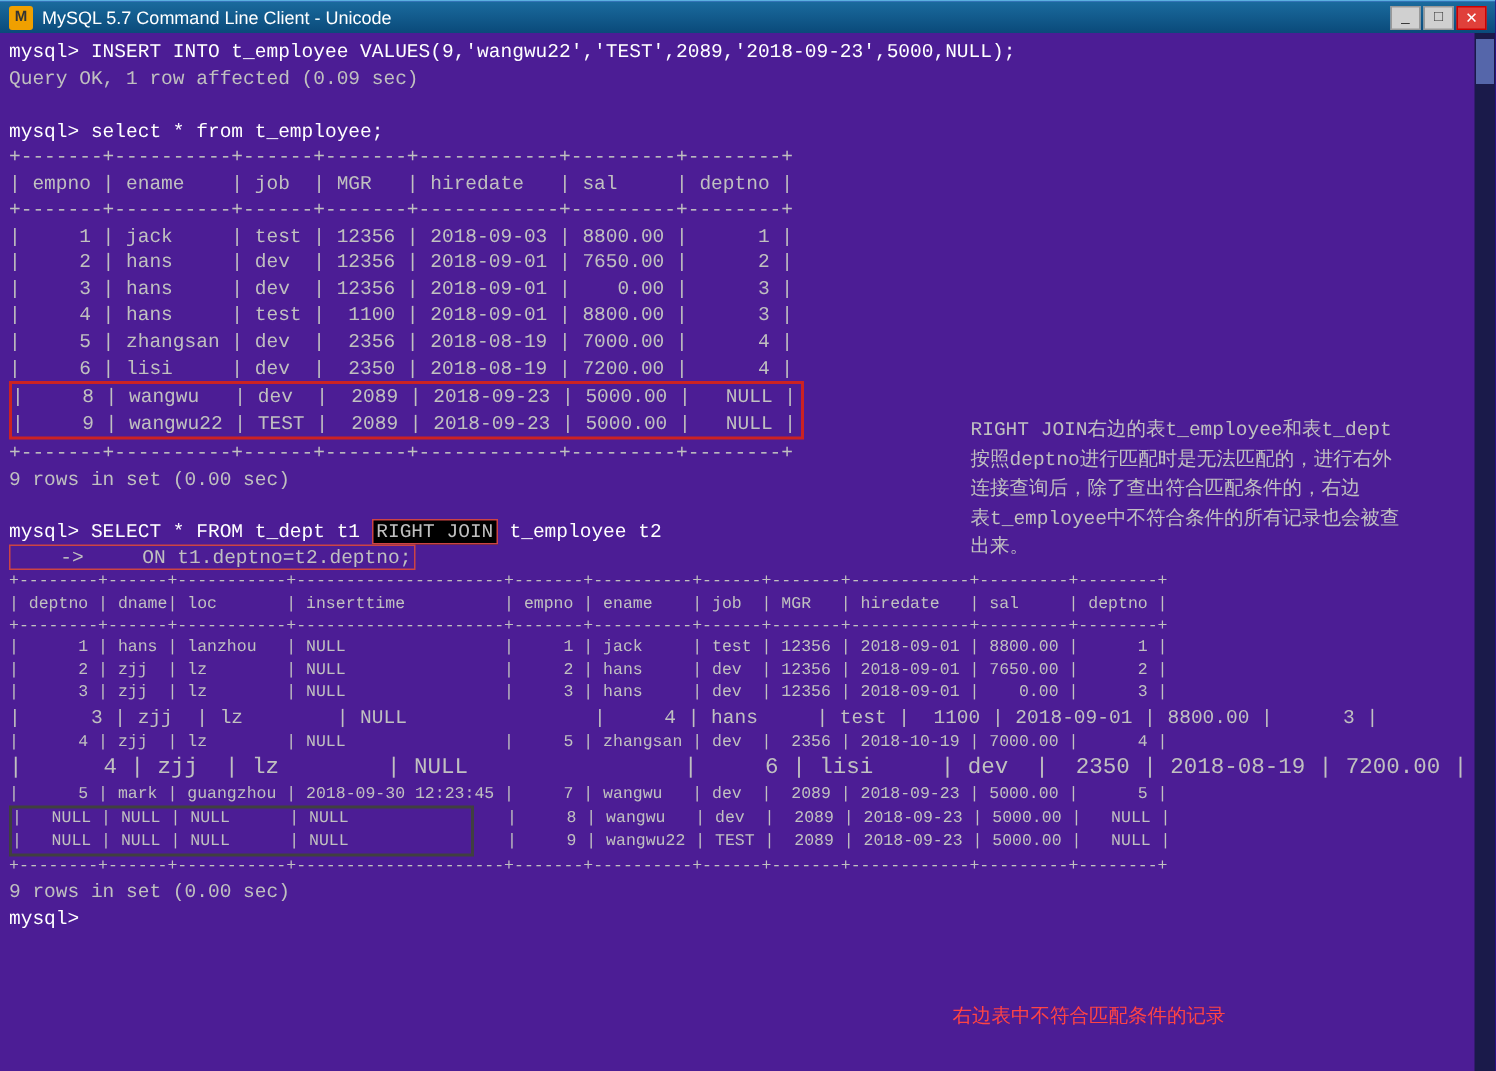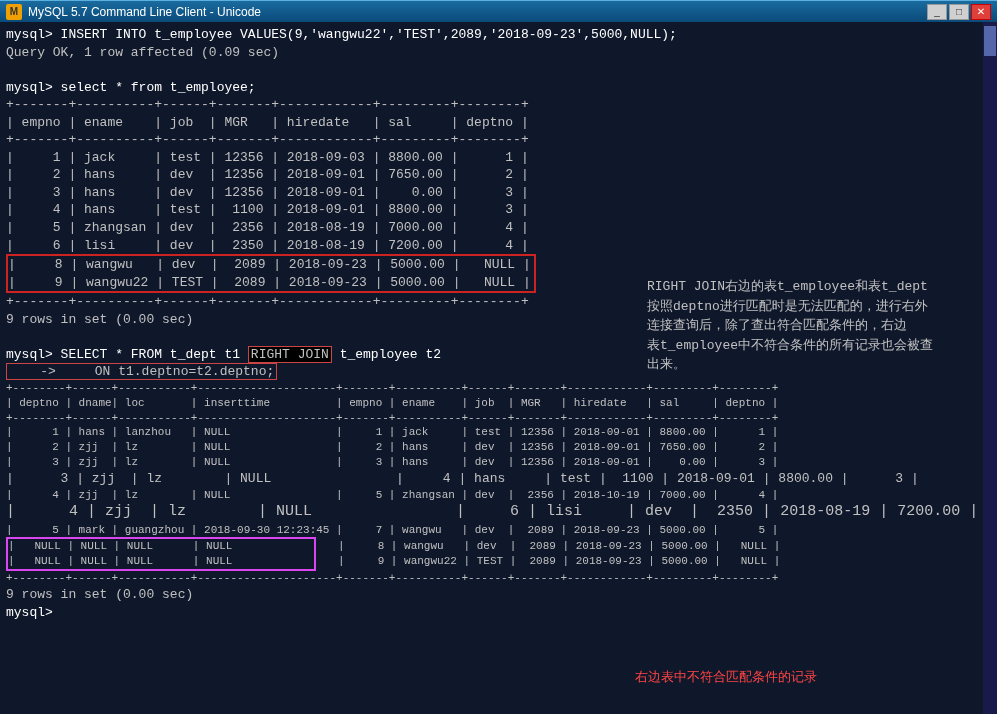--- a/index.html
+++ b/index.html
@@ -52,21 +52,21 @@
       background: #d0d0d0;
       color: #333;
       font-size: 10px;
       display: flex;
       align-items: center;
       justify-content: center;
       cursor: pointer;
     }
     .tb-btn.close { background: #e0403a; color: white; border-color: #c00; }
     .terminal {
-      background: #0f172a;
+      background: #4c1d95;
       color: #c0c0c0;
       padding: 4px 6px;
       height: calc(714px - 22px);
       overflow: hidden;
       font-size: 13px;
       line-height: 1.35;
       position: relative;
     }
     .line { white-space: pre; display: block; }
     .cmd { color: #ffffff; }
@@ -164,21 +164,21 @@
   <span class="table-separator" style="font-size:11px;">+--------+------+-----------+---------------------+-------+----------+------+-------+------------+---------+--------+</span>
   <span class="line" style="font-size:11px;">|      1 | hans | lanzhou   | NULL                |     1 | jack     | test | 12356 | 2018-09-01 | 8800.00 |      1 |</span>
   <span class="line" style="font-size:11px;">|      2 | zjj  | lz        | NULL                |     2 | hans     | dev  | 12356 | 2018-09-01 | 7650.00 |      2 |</span>
   <span class="line" style="font-size:11px;">|      3 | zjj  | lz        | NULL                |     3 | hans     | dev  | 12356 | 2018-09-01 |    0.00 |      3 |</span>
   <span class="line" style="font-size:13px;">|      3 | zjj  | lz        | NULL                |     4 | hans     | test |  1100 | 2018-09-01 | 8800.00 |      3 |</span>
   <span class="line" style="font-size:11px;">|      4 | zjj  | lz        | NULL                |     5 | zhangsan | dev  |  2356 | 2018-10-19 | 7000.00 |      4 |</span>
   <span class="line" style="font-size:15px;">|      4 | zjj  | lz        | NULL                |     6 | lisi     | dev  |  2350 | 2018-08-19 | 7200.00 |      4 |</span>
   <span class="line" style="font-size:11px;">|      5 | mark | guangzhou | 2018-09-30 12:23:45 |     7 | wangwu   | dev  |  2089 | 2018-09-23 | 5000.00 |      5 |</span>
 
   
-  <div style="border:2px solid #d946ef;display:inline-block;width:310px;text-align:center;">
+  <div style="border:2px solid #404040;display:inline-block;width:310px;text-align:center;">
     <span class="line" style="font-size:11px;">|   NULL | NULL | NULL      | NULL                |     8 | wangwu   | dev  |  2089 | 2018-09-23 | 5000.00 |   NULL |</span>
     <span class="line" style="font-size:11px;">|   NULL | NULL | NULL      | NULL                |     9 | wangwu22 | TEST |  2089 | 2018-09-23 | 5000.00 |   NULL |</span>
   </div>
   <br>
   <span class="table-separator" style="font-size:11px;">+--------+------+-----------+---------------------+-------+----------+------+-------+------------+---------+--------+</span>
   <span class="line">9 rows in set (0.00 sec)</span>
 
   
   <div class="annotation-bottom">
     <span class="red-text">右边表中不符合匹配条件的记录</span>

